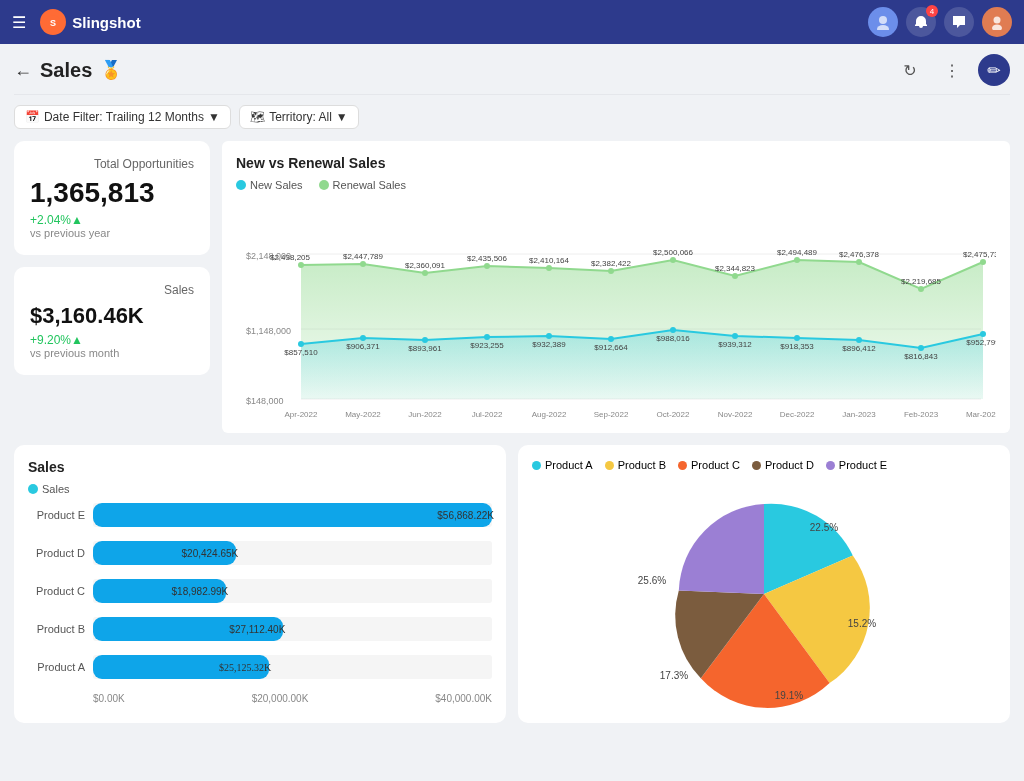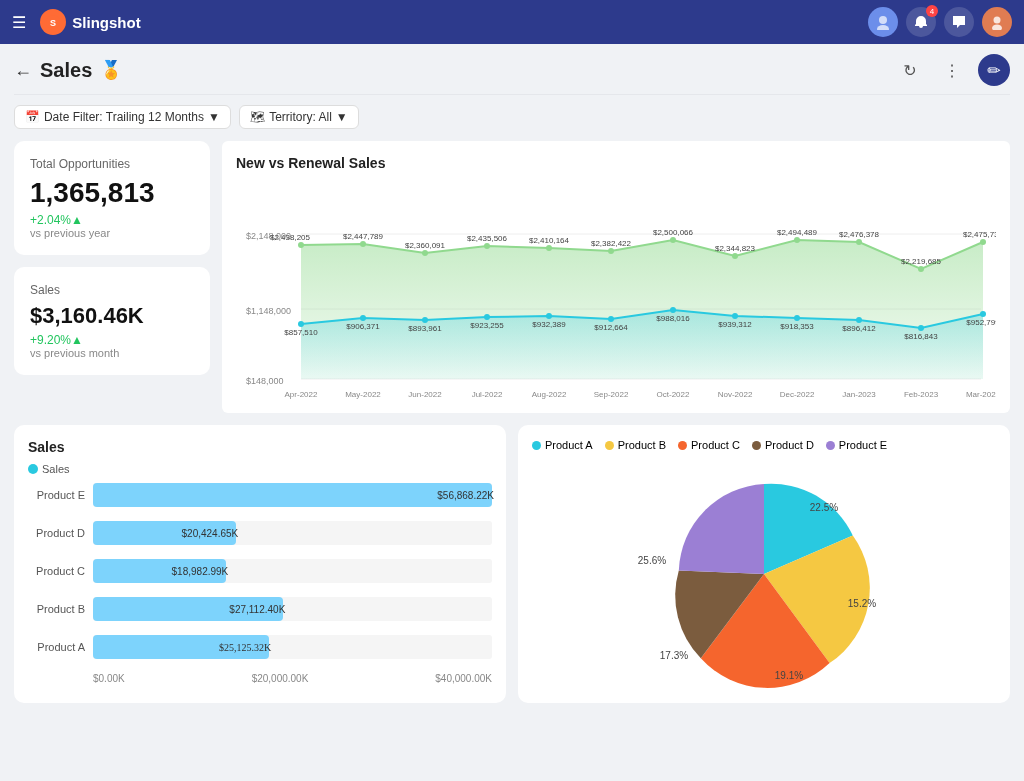--- a/index.html
+++ b/index.html
@@ -49,21 +49,21 @@
       background: white; border: 1px solid #ddd; border-radius: 6px;
       padding: 4px 10px; font-size: 12px; color: #333; cursor: pointer;
     }
 
     
     .main-grid { display: grid; grid-template-columns: 196px 1fr; gap: 12px; margin-bottom: 12px; }
 
     
     .kpi-cards { display: flex; flex-direction: column; gap: 12px; }
     .kpi-card { background: white; border-radius: 10px; padding: 16px; }
-    .kpi-label { font-size: 12px; color: #666; margin-bottom: 6px; font-weight: 500; }
+    .kpi-label { font-size: 12px; color: #666; margin-bottom: 6px; font-weight: 500; text-align: right; }
     .kpi-value { font-size: 28px; font-weight: 700; color: #111; margin-bottom: 4px; }
     .kpi-change { font-size: 12px; display: flex; align-items: flex-start; gap: 2px; }
     .kpi-change.positive { color: #22c55e; }
     .kpi-sub { font-size: 11px; color: #888; }
 
     
     .chart-card { background: white; border-radius: 6px; padding: 14px; }
     .chart-title { font-size: 14px; font-weight: 700; color: #222; margin-bottom: 8px; }
     .chart-legend { display: flex; gap: 16px; margin-bottom: 8px; }
     .legend-item { display: flex; align-items: center; gap: 4px; font-size: 11px; color: #555; }
@@ -74,21 +74,21 @@
 
     
     .bottom-grid { display: grid; grid-template-columns: 1fr 1fr; gap: 12px; }
     .bottom-card { background: white; border-radius: 10px; padding: 14px; }
 
     
     .bar-chart-wrap { margin-top: 8px; }
     .bar-row { display: flex; align-items: center; margin-bottom: 14px; }
     .bar-label { width: 65px; font-size: 11px; color: #555; text-align: right; padding-right: 8px; flex-shrink: 0; }
     .bar-container { flex: 1; height: 24px; background: #f5f5f5; border-radius: 3px; position: relative; overflow: visible; }
-    .bar-fill { height: 100%; background: #7dd3fc; border-radius: 4px; display: flex; align-items: center; position: relative; }
+    .bar-fill { height: 100%; background: #0ea5e9; border-radius: 9px; display: flex; align-items: center; position: relative; }
     .bar-val { position: absolute; right: -2px; top: 50%; transform: translateY(-50%); font-size: 10px; color: #333; white-space: nowrap; padding-left: 4px; }
     .bar-x-axis { display: flex; justify-content: space-between; font-size: 10px; color: #888; margin-top: 4px; padding-left: 65px; }
 
     
     .pie-legend { display: flex; gap: 12px; flex-wrap: wrap; margin-bottom: 8px; }
     .pie-legend-item { display: flex; align-items: center; gap: 4px; font-size: 11px; }
     .pie-dot { width: 9px; height: 9px; border-radius: 50%; flex-shrink: 0; }
     .pie-wrap { display: flex; justify-content: center; margin-top: 4px; }
 
     svg text { font-family: -apple-system, BlinkMacSystemFont, 'Segoe UI', sans-serif; }
@@ -178,20 +178,30 @@
         <div class="kpi-value" style="font-size:22px;">$3,160.46K</div>
         <div class="kpi-change positive">
           <span>+9.20%▲</span>
         </div>
         <div class="kpi-sub">vs previous month</div>
       </div>
     </div>
 
     <div class="chart-card">
       <div class="chart-title">New vs Renewal Sales</div>
+      <div class="chart-legend">
+        <div class="legend-item">
+          <div class="legend-dot" style="background:#29c9e0;"></div>
+          <span>New Sales</span>
+        </div>
+        <div class="legend-item">
+          <div class="legend-dot" style="background:#90d98e;"></div>
+          <span>Renewal Sales</span>
+        </div>
+      </div>
       <div class="line-chart-wrap">
         <svg width="100%" height="220" viewBox="0 0 740 220">
 
           <text x="0" y="205" font-size="9" fill="#888">$148,000</text>
           <text x="0" y="135" font-size="9" fill="#888">$1,148,000</text>
           <text x="0" y="60" font-size="9" fill="#888">$2,148,000</text>
 
           <line x1="55" y1="200" x2="735" y2="200" stroke="#eee" stroke-width="1"></line>
           <line x1="55" y1="130" x2="735" y2="130" stroke="#eee" stroke-width="1"></line>
           <line x1="55" y1="55" x2="735" y2="55" stroke="#eee" stroke-width="1"></line>

